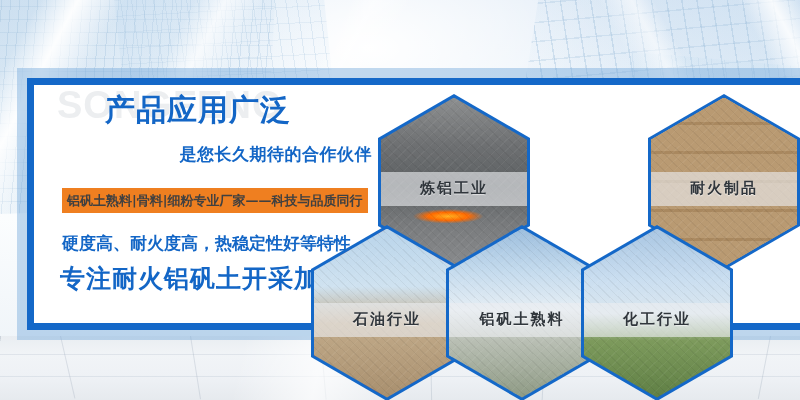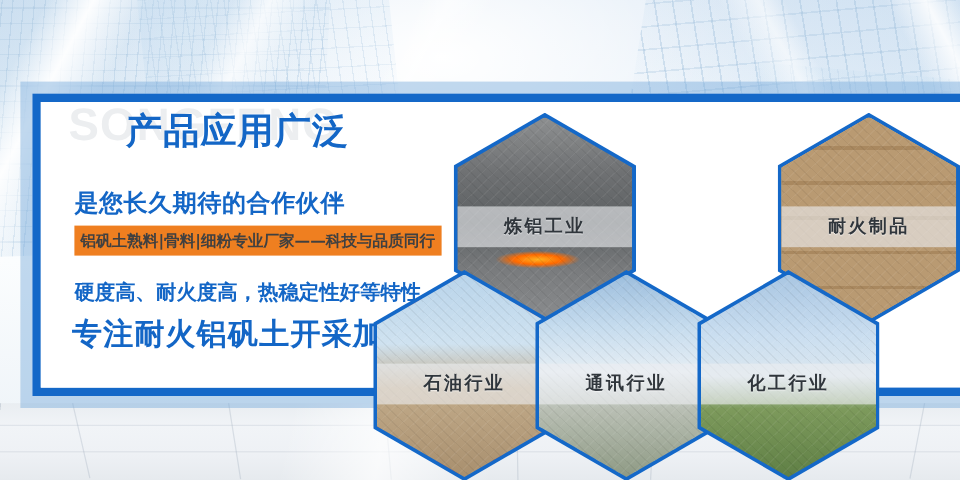--- a/index.html
+++ b/index.html
@@ -112,23 +112,24 @@
     font-family:"Liberation Sans","DejaVu Sans",sans-serif;
   }
   .headline{
     position:absolute;left:0;top:0;
     font-size:30px;font-weight:bold;color:#1366c6;letter-spacing:1px;
     white-space:nowrap;line-height:1.2;
     font-family:"DejaVu Sans","Liberation Sans",sans-serif;
     margin-left:43px;
   }
   .subhead{
-    margin-top:18px;font-size:20px;font-weight:bold;color:#1366c6;
+    margin-top:5px;font-size:17px;font-weight:bold;color:#1366c6;
     letter-spacing:.5px;white-space:nowrap;
     font-family:"DejaVu Sans","Liberation Sans",sans-serif;
+    text-align:right;
   }
   .tagbar{
     position:absolute;left:62px;top:188px;height:25px;
     background:#ef7f20;color:#404040;
     font-size:13px;font-weight:bold;letter-spacing:0;
     display:flex;align-items:center;padding:0 5px;white-space:nowrap;
     font-family:"DejaVu Sans","Liberation Sans",sans-serif;
   }
   .feature{
     position:absolute;left:62px;top:232px;
@@ -276,21 +277,21 @@
         <div class="hex-photo ph-oil"></div>
         <div class="tex"></div>
         <div class="hex-label">石油行业</div>
       </div>
     </div>
 
     <div class="hex" style="left:446px;top:209px;">
       <div class="hex-in">
         <div class="hex-photo ph-chem"></div>
         <div class="tex"></div>
-        <div class="hex-label">通讯行业</div>
+        <div class="hex-label">铝矾土熟料</div>
       </div>
     </div>
 
     <div class="hex" style="left:581px;top:209px;">
       <div class="hex-in">
         <div class="hex-photo ph-comm"></div>
         <div class="tex"></div>
         <div class="hex-label">化工行业</div>
       </div>
     </div>

